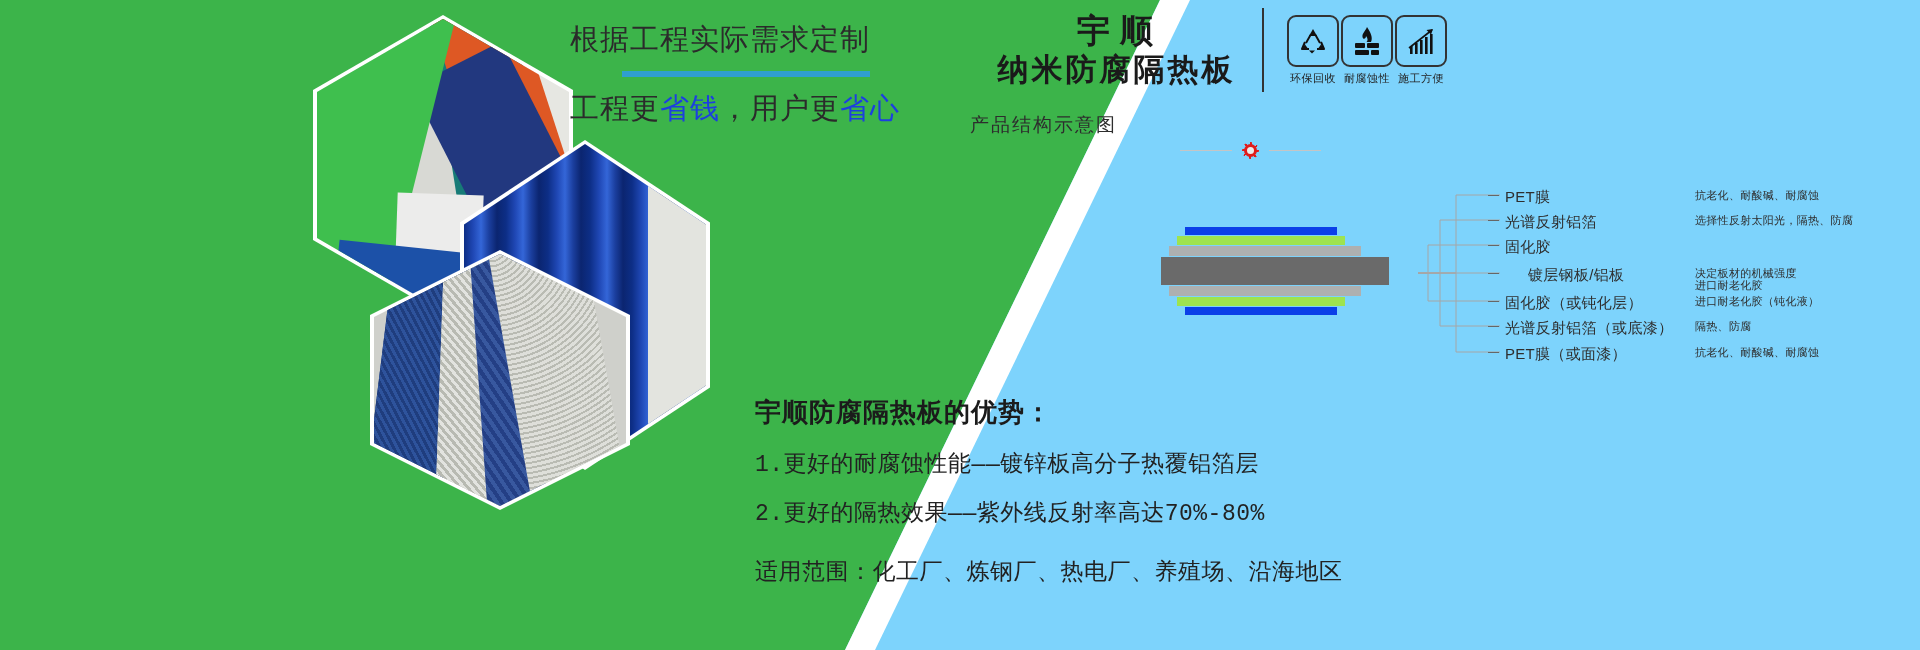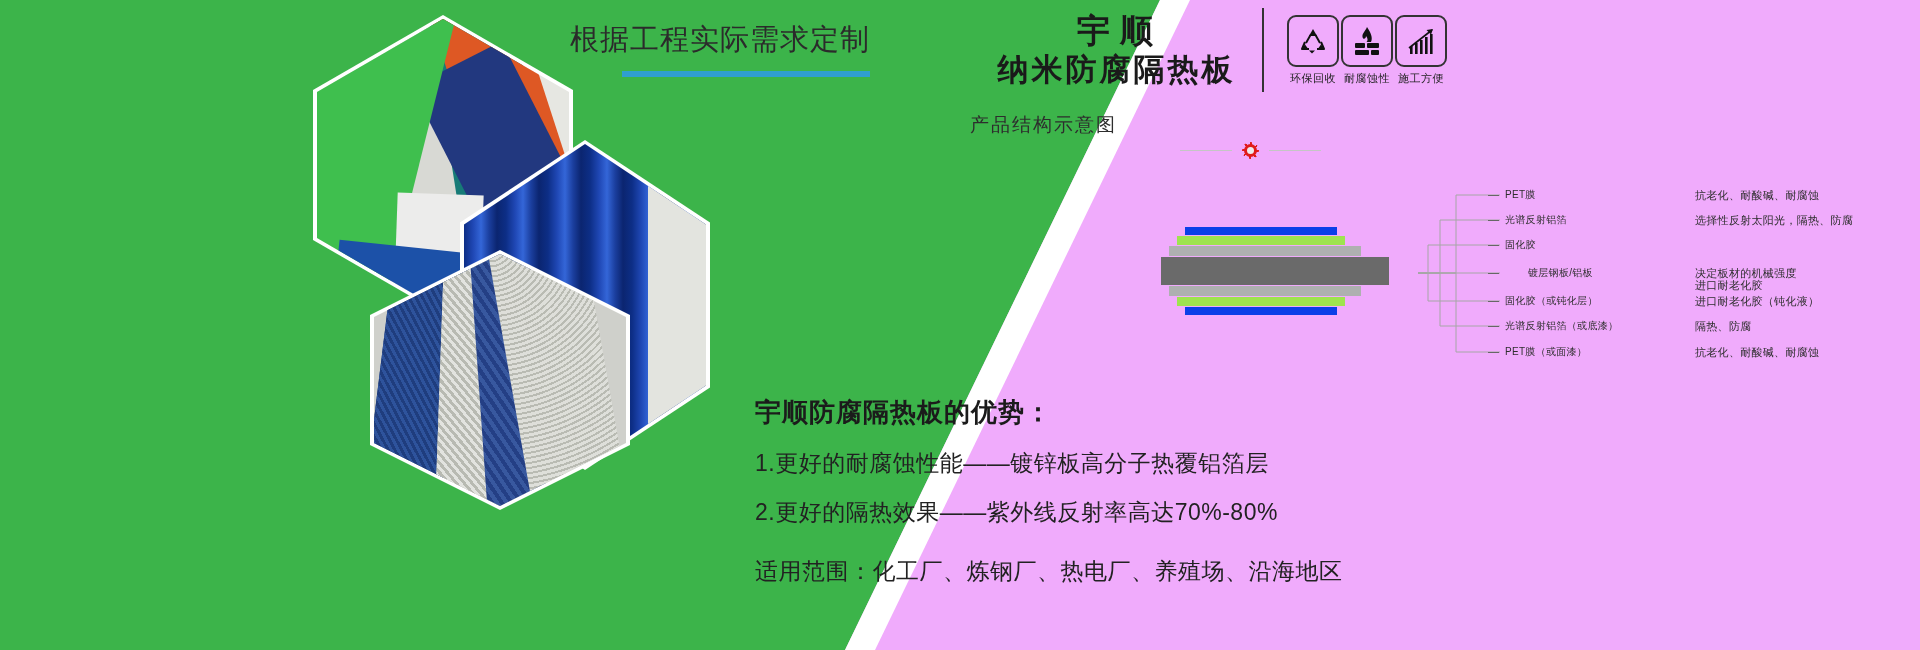--- a/index.html
+++ b/index.html
@@ -1,21 +1,21 @@
 <!DOCTYPE html>
 <html><head>
 <meta charset="utf-8">
 <style>
   html,body{margin:0;padding:0;}
   body{
     width:1920px;height:650px;overflow:hidden;
     font-family:"Liberation Sans","DejaVu Sans",sans-serif;
     background:#ececed;
   }
-  #banner{position:relative;width:1920px;height:650px;overflow:hidden;background:#f0abfc;}
+  #banner{position:relative;width:1920px;height:650px;overflow:hidden;background:#7dd3fc;}
 
   
   .green-panel{
     position:absolute;left:0;top:0;width:1160px;height:650px;
     background:#3cb44a;
     clip-path:polygon(0 0, 1160px 0, 845px 650px, 0 650px);
     z-index:1;
   }
   .white-diag{
     position:absolute;left:0;top:0;width:1190px;height:650px;
@@ -115,26 +115,26 @@
                      #e01b1b 270deg 282deg,transparent 282deg 315deg,#e01b1b 315deg 327deg,transparent 327deg 360deg);}
   .gear::after{content:"";position:absolute;inset:2px;border-radius:50%;
     border:3px solid #e01b1b;background:#ececec;}
 
   
   .diagram{position:absolute;left:-400px;top:175px;width:1120px;height:200px;}
   .stack{position:absolute;left:395px;top:52px;width:200px;height:96px;}
   .lyr{position:absolute;left:0;}
 
   .leaders{position:absolute;left:0;top:0;width:1120px;height:200px;}
-  .lbl{position:absolute;font-size:10px;color:#2e2e2e;white-space:nowrap;letter-spacing:0.3px;}
+  .lbl{position:absolute;font-size:15px;color:#2e2e2e;white-space:nowrap;letter-spacing:0.3px;}
   .lbl-dash{position:absolute;width:11px;height:1px;background:#666;}
   .desc{position:absolute;font-size:11px;color:#2e2e2e;white-space:nowrap;letter-spacing:0.3px;}
 
   
-  .adv{position:absolute;left:-435px;top:395px;width:1160px;}
+  .adv{position:absolute;left:-435px;top:395px;width:1160px;font-family:Liberation Mono, monospace;}
   .adv-title{font-size:26px;font-weight:bold;color:#1b1b1b;letter-spacing:1px;margin-bottom:18px;}
   .adv-line{font-size:23px;color:#222;letter-spacing:0.5px;margin-bottom:18px;}
   .adv-scope{font-size:23px;color:#222;letter-spacing:0.5px;margin-top:28px;}
 </style>
 </head>
 <body>
 
 <div id="banner">
 
   <div class="green-panel"></div>
@@ -170,20 +170,21 @@
           <span class="e2"></span>
           <span class="e3"></span>
           <span class="e4"></span>
       </div>
     </div>
   </div>
 
   <div class="headline-block">
     <div class="hl-1">根据工程实际需求定制</div>
     <div class="hl-rule"></div>
+    <div class="hl-2"><span>工程更</span><em>省钱</em><span>，用户更</span><em>省心</em></div>
   </div>
 
   <div class="right-panel">
 
     <div class="brand-row">
       <div class="brand-names">
         <div class="brand-1">宇顺</div>
         <div class="brand-2">纳米防腐隔热板</div>
       </div>
       <div class="brand-divider"></div>

